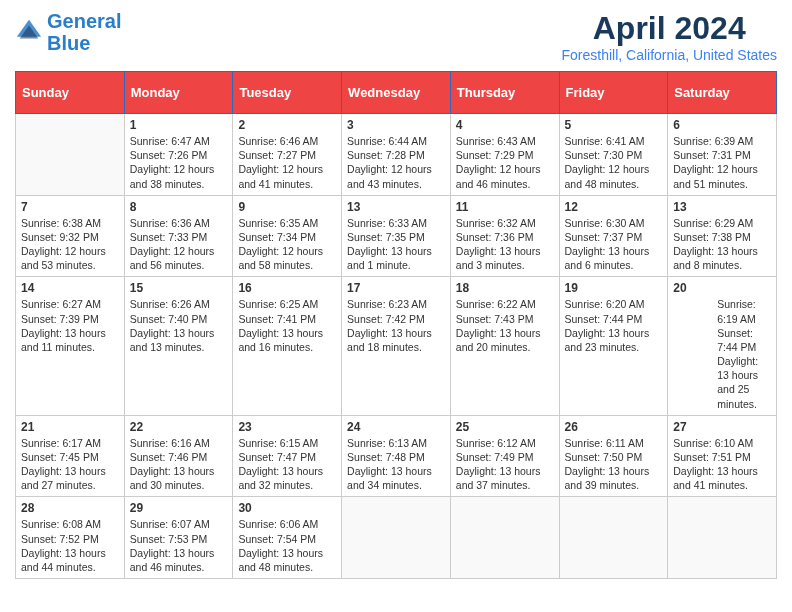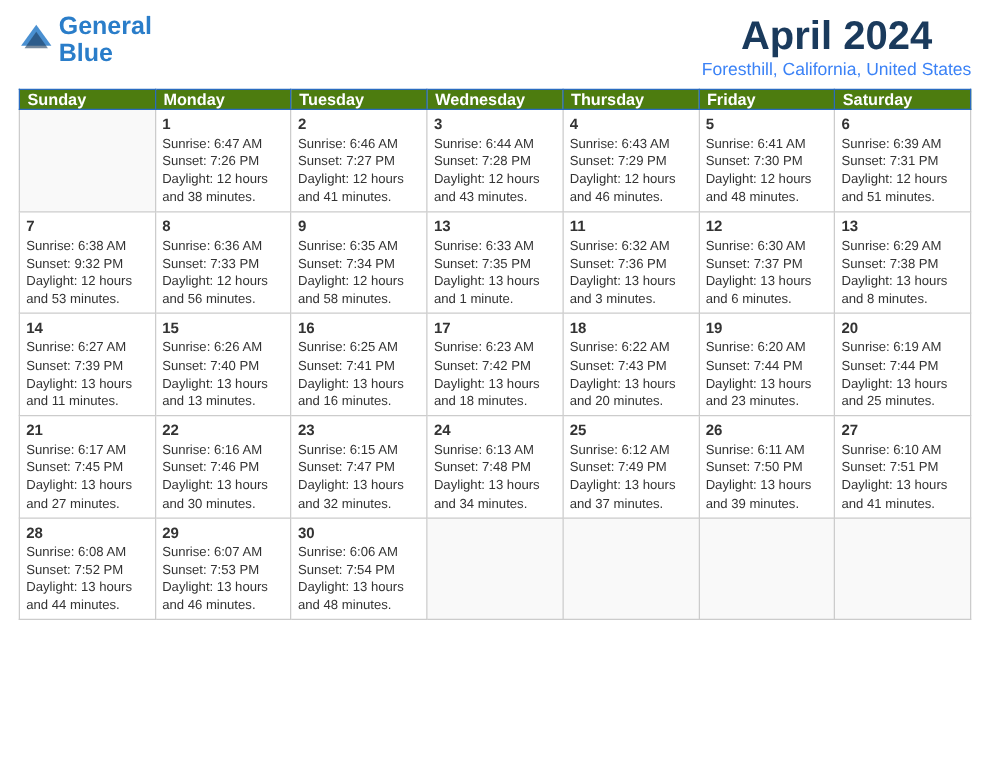--- a/index.html
+++ b/index.html
@@ -45,24 +45,24 @@
     .subtitle {
       font-size: 14px;
       color: #3b82f6;
     }
     .calendar {
       width: 100%;
       border-collapse: collapse;
       border: 1px solid #ccc;
     }
     .calendar th {
-      background-color: #4d7c0f;
+      background-color: #ef4444;
       color: #fff;
       text-align: left;
-      padding: 0 6px;
+      padding: 13px 6px;
       font-size: 13px;
       border: 1px solid #2a6bbf;
     }
     .calendar td {
       border: 1px solid #ccc;
       vertical-align: top;
       padding: 4px 5px;
       width: calc(100% / 7);
       font-size: 10.5px;
       color: #333;
@@ -255,21 +255,21 @@
         </td>
         <td>
           <span class="day-number">19</span>
           <div class="day-info" style="white-space: pre-line;">Sunrise: 6:20 AM
 Sunset: 7:44 PM
 Daylight: 13 hours
 and 23 minutes.</div>
         </td>
         <td>
           <span class="day-number">20</span>
-          <div class="day-info" style="white-space: pre-line;">Sunrise: 6:19 AM
+          <div class="day-info" style="white-space: pre-line; margin-left: 44px;">Sunrise: 6:19 AM
 Sunset: 7:44 PM
 Daylight: 13 hours
 and 25 minutes.</div>
         </td>
       </tr>
       <tr class="week-row">
         <td>
           <span class="day-number">21</span>
           <div class="day-info" style="white-space: pre-line;">Sunrise: 6:17 AM
 Sunset: 7:45 PM

